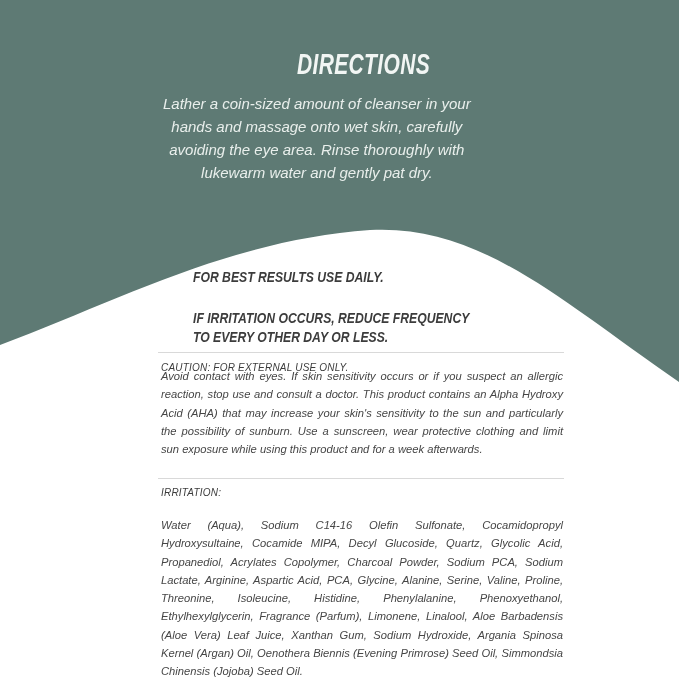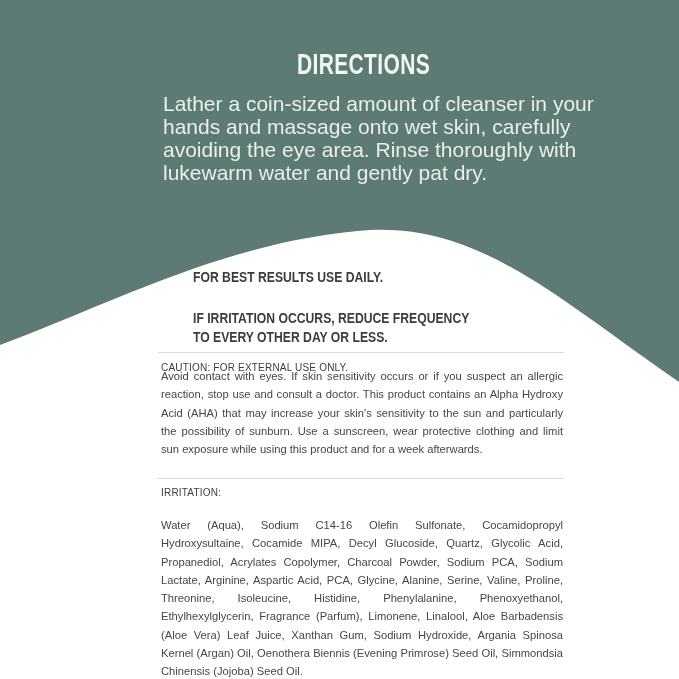--- a/index.html
+++ b/index.html
@@ -3,36 +3,37 @@
 <meta charset="utf-8">
 <style>
   html,body{margin:0;padding:0;}
   body{
     width:679px;height:679px;
     background:#ffffff;
     font-family:"Liberation Sans","DejaVu Sans",sans-serif;
     position:relative;
     overflow:hidden;
   }
-  .page{position:absolute;inset:0;width:679px;height:494px;}
+  .page{position:absolute;inset:0;width:679px;height:494px;font-style:italic;}
   .bg-wave{position:absolute;left:0;top:0;width:679px;height:679px;display:block;}
 
   .title{
     position:absolute;left:297px;top:47px;
     font-size:30px;line-height:34px;font-weight:bold;
     letter-spacing:.5px;
     color:var(--light_title,#f2f6f4);
     transform:scaleX(.70);transform-origin:0 0;
     white-space:nowrap;
   }
   .directions-text{
     position:absolute;left:163px;top:92px;
-    font-size:21px;line-height:23px;
+    font-size:15px;line-height:23px;
     color:var(--light_text,#e9efec);
     white-space:pre-line;
+    text-align:center;
   }
   .usage-note{
     position:absolute;left:193px;
     font-size:14px;line-height:18.5px;font-weight:bold;
     color:var(--dark_heading,#333333);
     transform:scaleX(.87);transform-origin:0 0;
     white-space:pre-line;
   }
   .usage-note.n1{top:268px;}
   .usage-note.n2{top:309px;}

